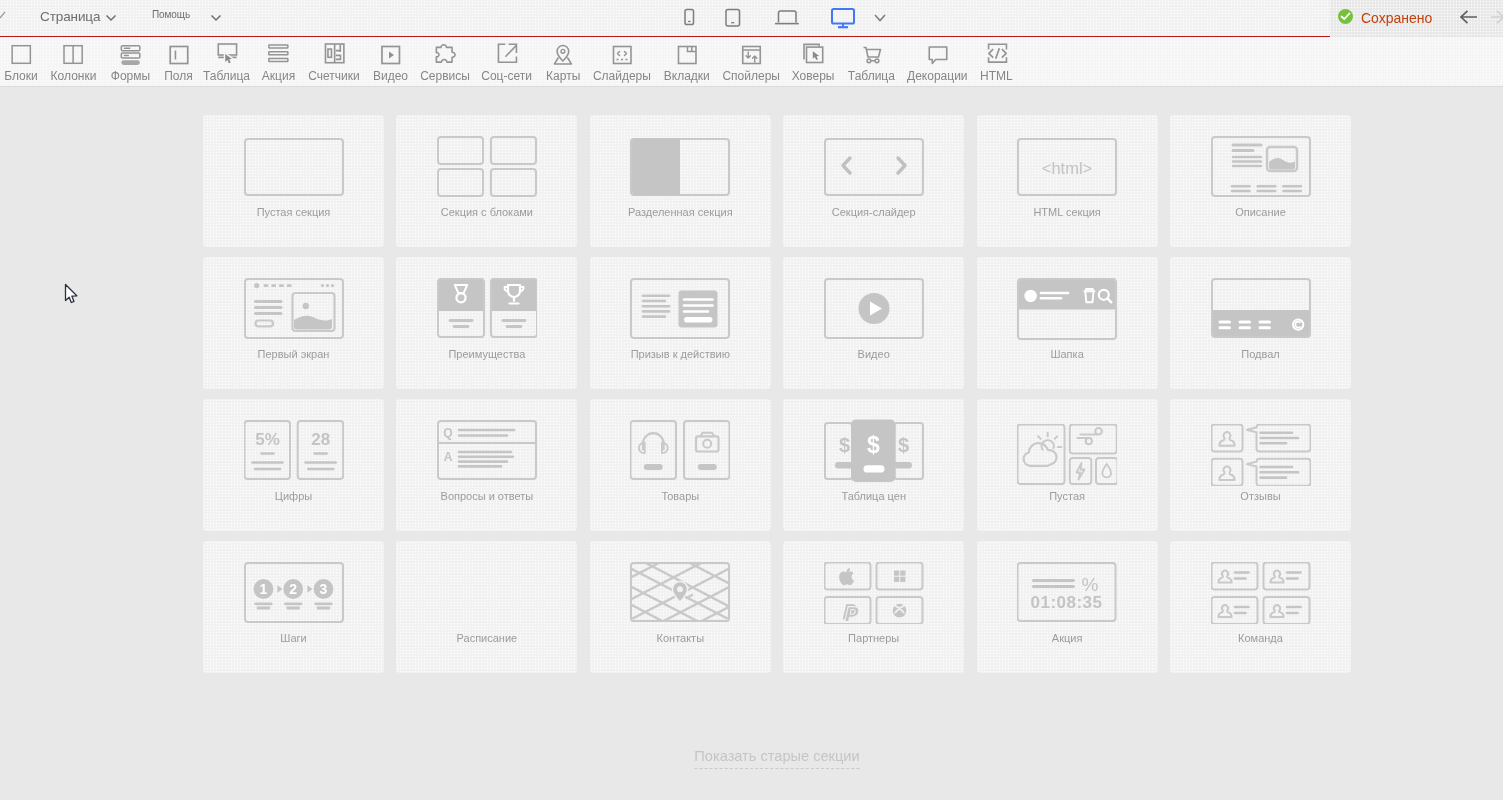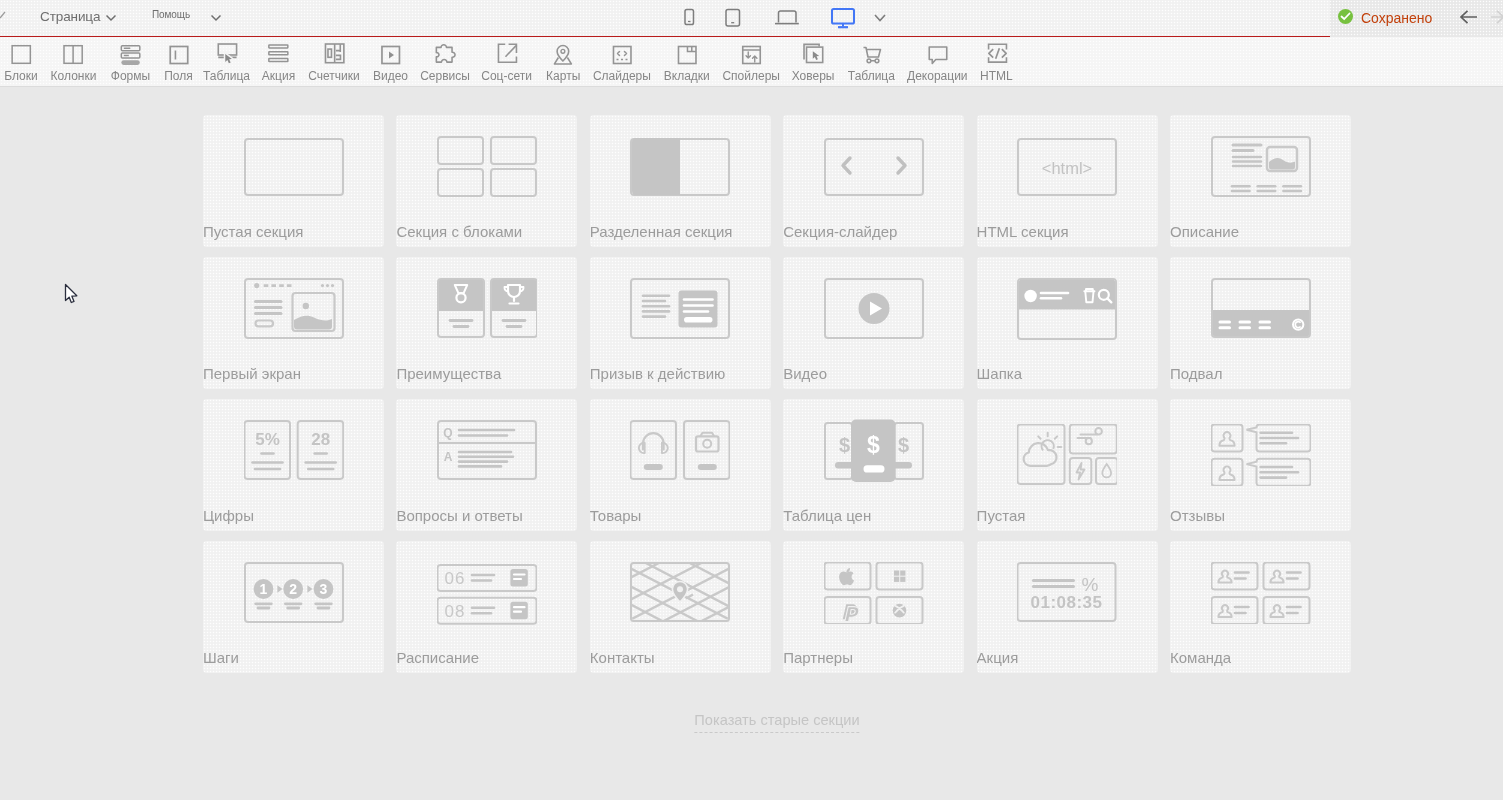--- a/index.html
+++ b/index.html
@@ -5,22 +5,22 @@
 body { background:#e8e8e8; position:relative; }
 .dots { background-color:#f1f1f1; }
 .dl { position:absolute; left:0; top:0; }
 #topbar { position:absolute; left:0; top:0; width:1330px; height:37px; border-bottom:1px solid #b91c1c; }
 #toolbar { position:absolute; left:0; top:37px; width:1503px; height:50px; border-bottom:1px solid #dcdcdc; background-color:#f5f5f5; }
 .titem { position:absolute; top:5.5px; transform:translateX(-50%); text-align:right; }
 .titem svg { display:block; margin:0 auto; }
 .tlabel { margin-top:2px; font-size:12px; color:#868686; white-space:nowrap; }
 .card { position:absolute; width:181px; height:132px; border-radius:4px; background-color:#f1f1f1; overflow:hidden; }
 .ci { position:absolute; left:50%; transform:translateX(-50%); }
-.cl { position:absolute; top:108px; width:100%; font-size:15px; color:#9c9c9c; white-space:nowrap; }
-#oldlink { position:absolute; left:777px; top:712px; transform:translateX(-50%); font-size:14.6px; color:#c5c5c5; border-bottom:1.4px dashed #c9c9c9; padding-bottom:4px; white-space:nowrap; }
+.cl { position:absolute; top:91px; width:100%; text-align:center; font-size:11px; color:#9c9c9c; white-space:nowrap; }
+#oldlink { position:absolute; left:777px; top:748px; transform:translateX(-50%); font-size:14.6px; color:#c5c5c5; border-bottom:1.4px dashed #c9c9c9; padding-bottom:4px; white-space:nowrap; }
 </style></head>
 <body>
 <svg width="0" height="0" style="position:absolute">
     <defs>
       <pattern id="dp" width="3" height="3" patternUnits="userSpaceOnUse">
         <circle cx="1.5" cy="1.5" r="0.72" fill="#ffffff" fill-opacity="0.9"></circle>
       </pattern>
     </defs>
   </svg>
 <div id="topbar" class="dots">
@@ -533,36 +533,20 @@
         <line x1="74.0" y1="46" x2="85.0" y2="46" stroke="#c5c5c5" stroke-width="2.8" stroke-linecap="round"></line>
         <path d="M33.4 23.2 l5 3.8 l-5 3.8 Z" fill="#c5c5c5"></path>
         <path d="M63.4 23.2 l5 3.8 l-5 3.8 Z" fill="#c5c5c5"></path>
       </svg></div>
     <div class="cl">Шаги</div>
   </div>
 <div class="card" style="left:396.4px;top:541px">
     <svg class="dl" width="181" height="132">
       <rect width="181" height="132" fill="url(#dp)"></rect>
     </svg>
-    <div class="ci" style="top:22px;width:100px;height:62px"><svg width="100" height="62" viewBox="0 0 100 62" fill="none">
-        <rect x="0.5" y="2" width="99" height="26" rx="3" stroke="#c9c9c9" stroke-width="2" fill="none"></rect>
-        <text x="18" y="21" font-family="Liberation Sans, sans-serif" font-size="17" font-weight="400" fill="#c8c8c8" letter-spacing="1" text-anchor="middle">06</text>
-        <line x1="35" y1="12" x2="57" y2="12" stroke="#c5c5c5" stroke-width="2.6" stroke-linecap="round"></line>
-        <line x1="35" y1="17.5" x2="54" y2="17.5" stroke="#c5c5c5" stroke-width="2.6" stroke-linecap="round"></line>
-        <rect x="73.4" y="6" width="17.4" height="17.6" rx="2.5" fill="#c5c5c5"></rect>
-        <line x1="77" y1="11.5" x2="87.5" y2="11.5" stroke="#fff" stroke-width="2.2" stroke-linecap="round"></line>
-        <line x1="77" y1="16" x2="84" y2="16" stroke="#fff" stroke-width="2.2" stroke-linecap="round"></line>
-        <rect x="0.5" y="34.7" width="99" height="26" rx="3" stroke="#c9c9c9" stroke-width="2" fill="none"></rect>
-        <text x="18" y="53.7" font-family="Liberation Sans, sans-serif" font-size="17" font-weight="400" fill="#c8c8c8" letter-spacing="1" text-anchor="middle">08</text>
-        <line x1="35" y1="44.7" x2="57" y2="44.7" stroke="#c5c5c5" stroke-width="2.6" stroke-linecap="round"></line>
-        <line x1="35" y1="50.2" x2="54" y2="50.2" stroke="#c5c5c5" stroke-width="2.6" stroke-linecap="round"></line>
-        <rect x="73.4" y="38.7" width="17.4" height="17.6" rx="2.5" fill="#c5c5c5"></rect>
-        <line x1="77" y1="44.2" x2="87.5" y2="44.2" stroke="#fff" stroke-width="2.2" stroke-linecap="round"></line>
-        <line x1="77" y1="48.7" x2="84" y2="48.7" stroke="#fff" stroke-width="2.2" stroke-linecap="round"></line>
-      </svg></div>
     <div class="cl">Расписание</div>
   </div>
 <div class="card" style="left:589.8px;top:541px">
     <svg class="dl" width="181" height="132">
       <rect width="181" height="132" fill="url(#dp)"></rect>
     </svg>
     <div class="ci" style="top:21px;width:100px;height:62px"><svg width="100" height="62" viewBox="0 0 100 62" fill="none">
         <clipPath id="mapclip">
           <rect x="2" y="2" width="96" height="56" rx="2"></rect>
         </clipPath>

